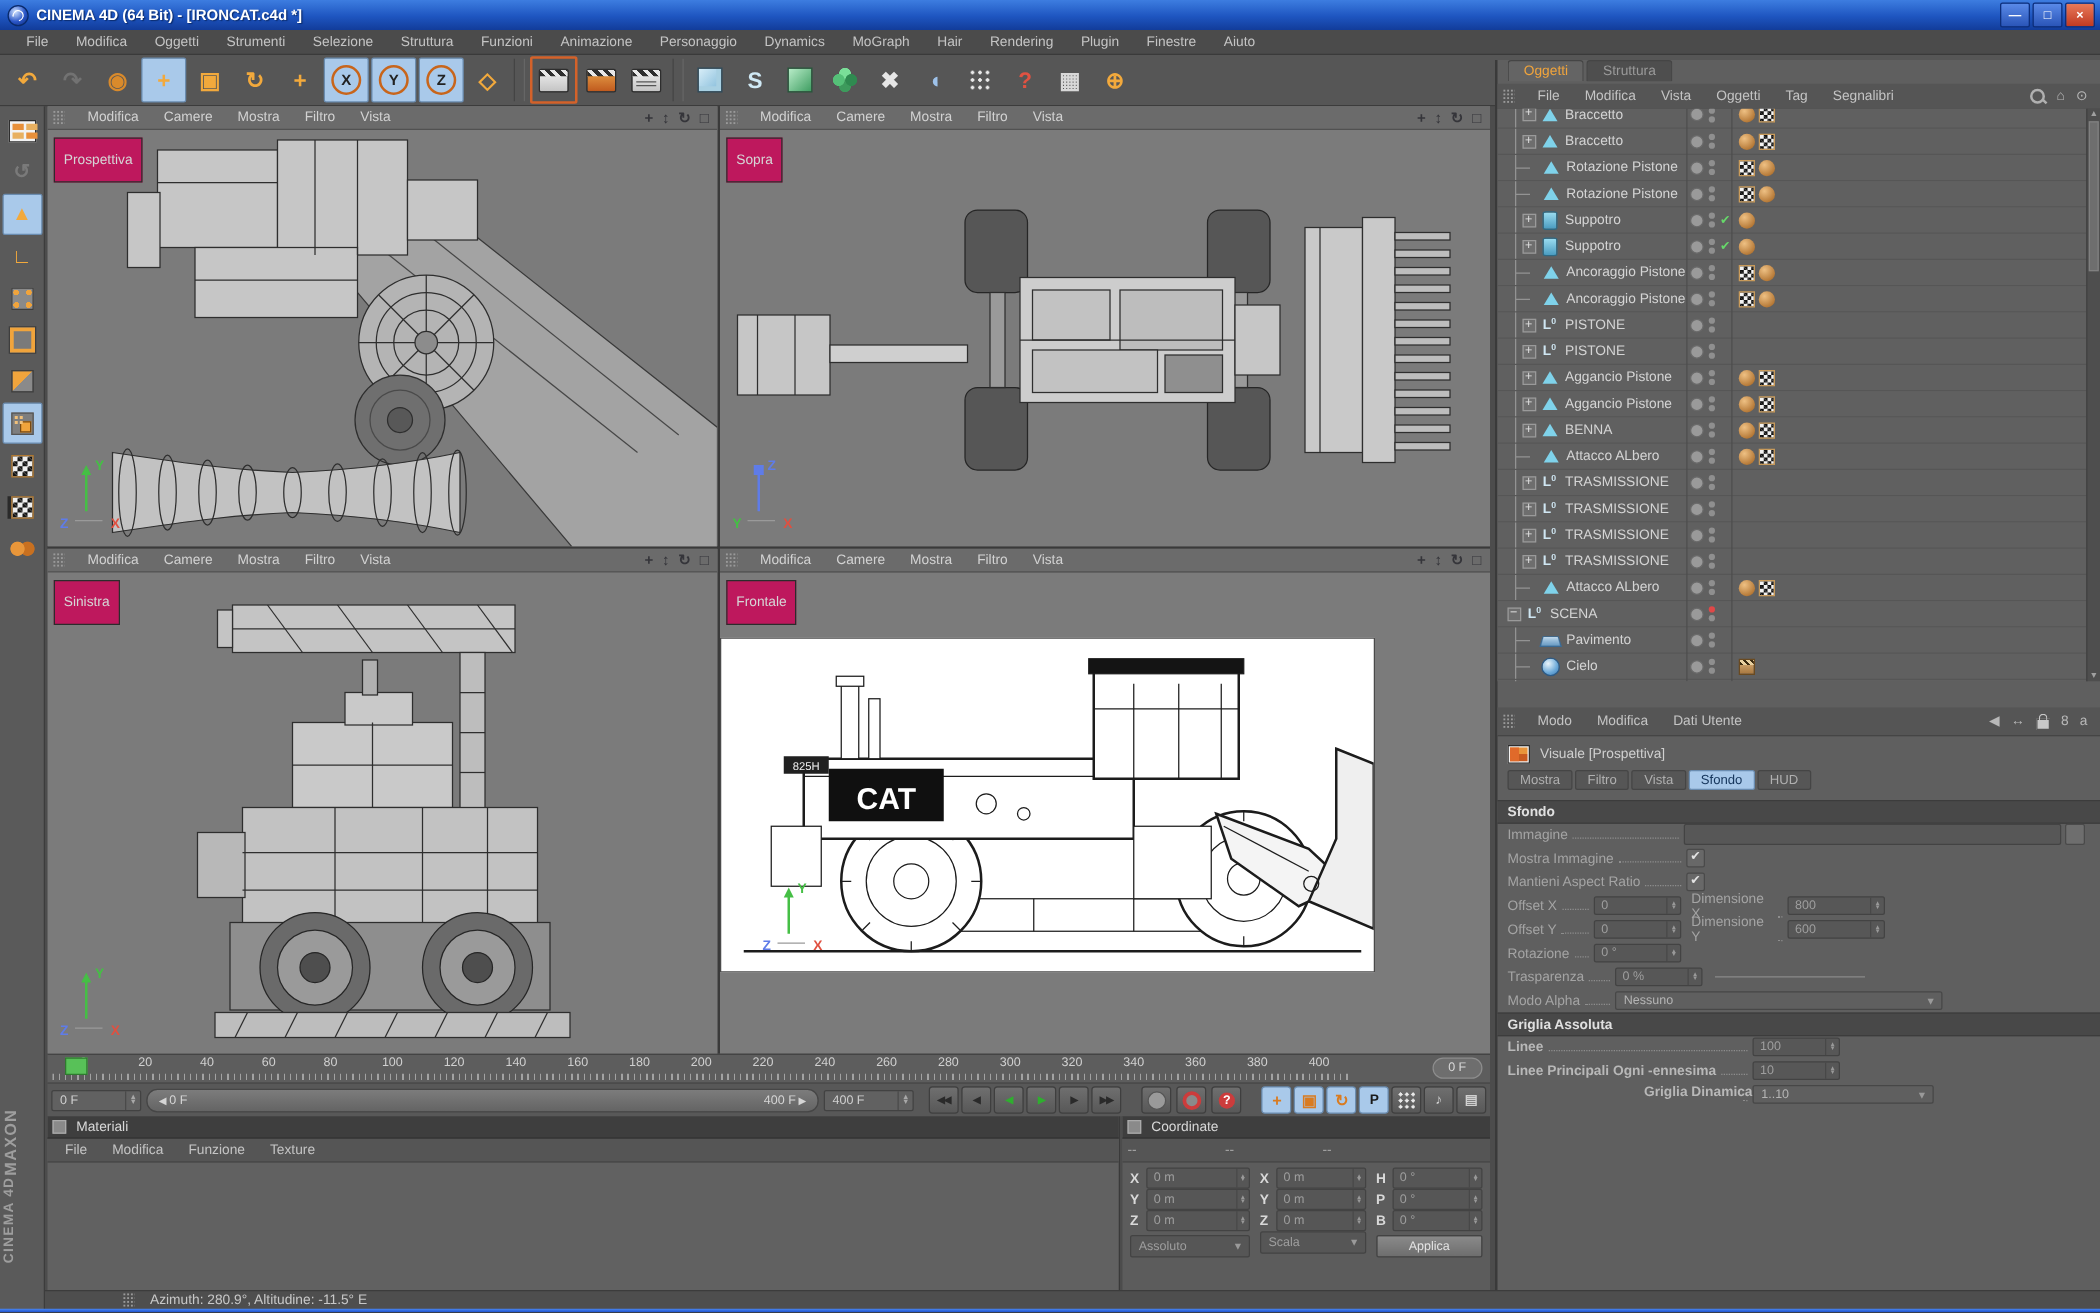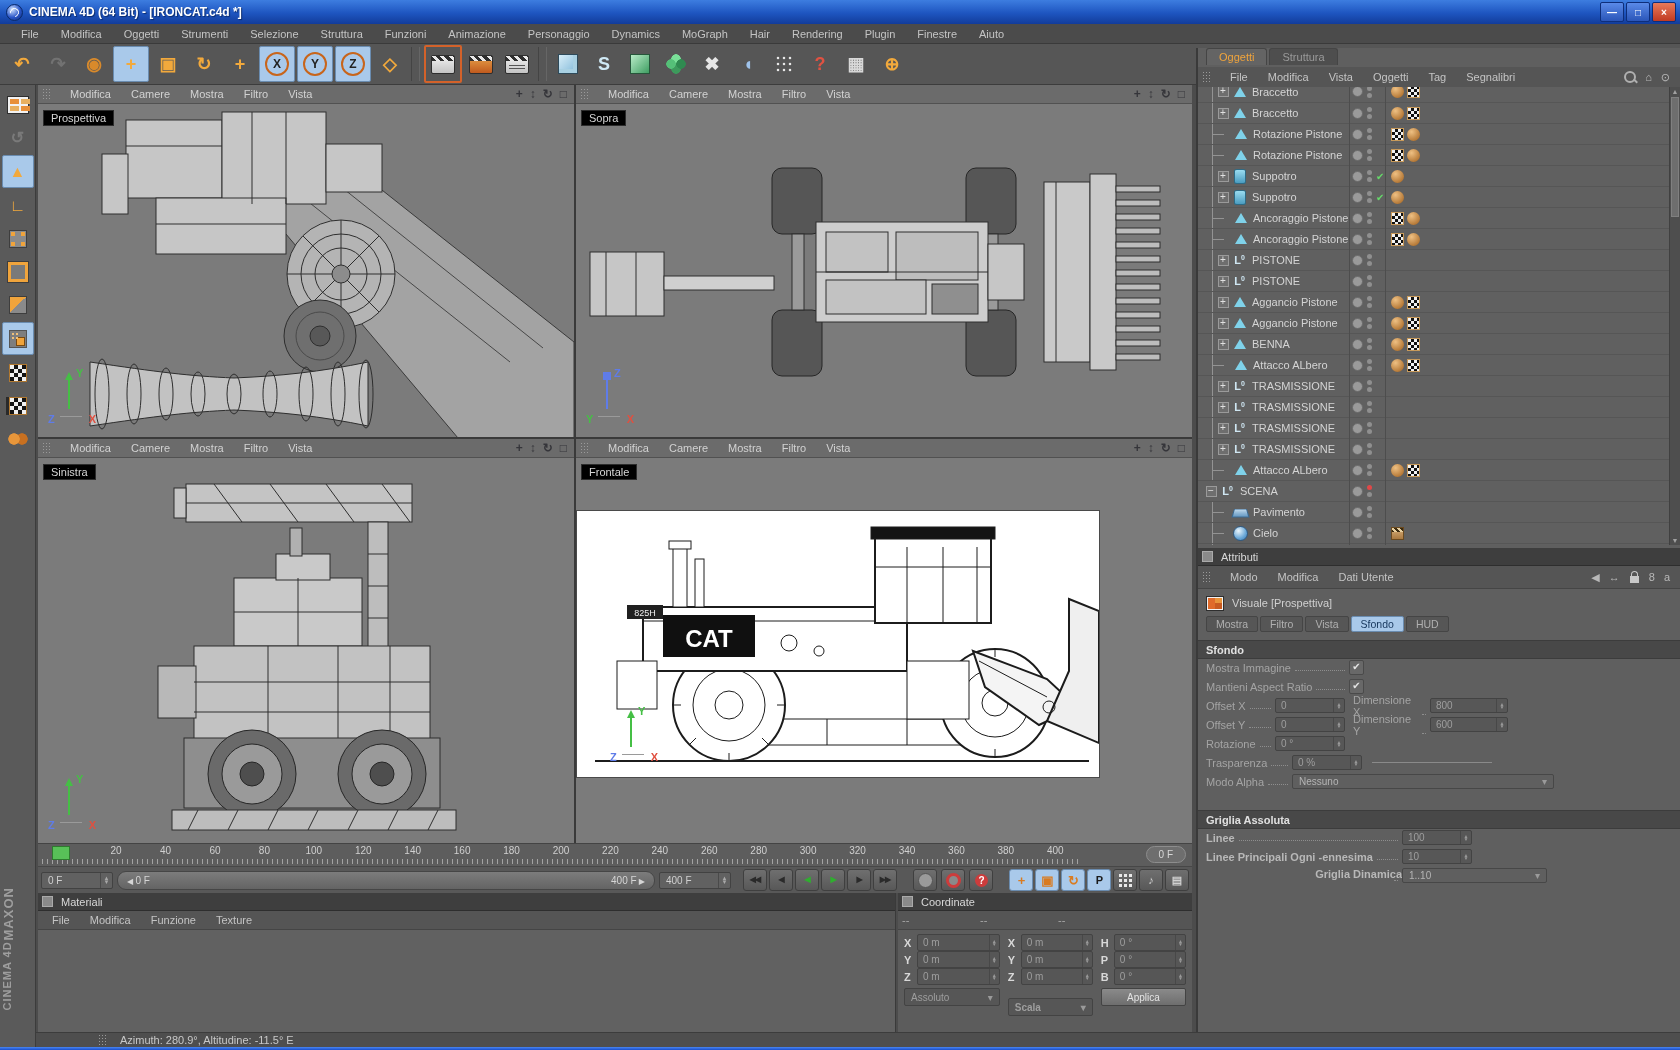--- a/index.html
+++ b/index.html
@@ -104,22 +104,22 @@
   .vp1{left:0;top:0;width:536px;height:352px}
   .vp2{left:538px;top:0;width:616px;height:352px}
   .vp3{left:0;top:354px;width:536px;height:404px}
   .vp4{left:538px;top:354px;width:616px;height:404px}
   .vpmenu{height:18px;background:#6b6b6b;border-bottom:1px solid #515151;display:flex;align-items:center;
     padding:0 4px;color:#d2d2d2}
   .vmi{padding:0 10px}
   .vpicons{margin-left:auto;display:flex;gap:7px;padding-right:3px}
   .vpicon{color:#35353a;font-size:12px;font-weight:bold;line-height:1}
   .vpcontent{position:absolute;left:0;top:19px;right:0;bottom:0}
-  .vplabel{position:absolute;top:6px;left:5px;background:#000000;border:1px solid #2c2c2c;
-    color:#d6d6d6;padding:1px 7px;z-index:5}
+  .vplabel{position:absolute;top:6px;left:5px;background:#be185d;border:1px solid #2c2c2c;
+    color:#d6d6d6;padding:11px 7px;z-index:5}
   .vp svg{display:block}
 
   .gizmo{position:absolute;left:10px;bottom:12px;width:48px;height:58px;font-weight:bold;font-size:11px;z-index:4}
   .garrow{position:absolute;left:20px;top:12px;bottom:16px;width:2px;background:#45bf45}
   .garrow::before{content:"";position:absolute;left:-3px;top:-7px;border-left:4px solid transparent;
     border-right:4px solid transparent;border-bottom:8px solid #45bf45}
   .ghline{position:absolute;left:12px;right:14px;bottom:8px;height:1px;background:#9a9a9a}
   .gup{position:absolute;left:28px;top:0;color:#45bf45}
   .gleft{position:absolute;left:0;bottom:0;color:#5f7ce8}
   .gright{position:absolute;right:0;bottom:0;color:#e05040}
@@ -993,21 +993,21 @@
               <span class="stepper">▲<br>▼</span>
             </span>
           </div>
           <div class="crow">
             <span class="ck">Z</span>
             <span class="cfield">
               <span>0 m</span>
               <span class="stepper">▲<br>▼</span>
             </span>
           </div>
-          <div class="cfoot dd" style="margin-top: 13px; font-weight: bold;">Scala</div>
+          <div class="cfoot dd" style="margin-top: 0;">Scala</div>
         </div>
         <div>
           <div class="crow">
             <span class="ck">H</span>
             <span class="cfield">
               <span>0 °</span>
               <span class="stepper">▲<br>▼</span>
             </span>
           </div>
           <div class="crow">
@@ -1474,24 +1474,20 @@
 
           <span class="tagcol"></span>
         </div>
       </div>
     <div id="treescroll">
       <span class="sarrow" style="top:0">▲</span>
       <span class="thumb"></span>
       <span class="sarrow" style="bottom:0">▼</span>
     </div>
 
-    <div id="attrtitle" class="paneltitle">
-      <span class="sq"></span>
-      <span>Attributi</span>
-    </div>
 
     <div id="attrmenu" class="panelmenu">
       <span class="grip"></span>
       <span style="display:flex">
 
       <span class="pmi">Modo</span>
           <span class="pmi">Modifica</span>
           <span class="pmi">Dati Utente</span>
         </span>
       <span class="ricons">
@@ -1512,20 +1508,28 @@
 
     <span class="atab">Mostra</span>
         <span class="atab">Filtro</span>
         <span class="atab">Vista</span>
         <span class="atab active">Sfondo</span>
         <span class="atab">HUD</span>
       </div>
 
     <div class="asection" style="top:592px">Sfondo</div>
     <div id="attrrows1">
+        <div class="arow">
+          <span class="alabel" style="width: 141px;">
+            <span>Immagine</span>
+            <span class="ldots"></span>
+          </span>
+          <span class="atext" style="width: 300px;"></span>
+          <span class="abrowse"></span>
+        </div>
         <div class="arow">
           <span class="alabel" style="width: 143px;">
             <span>Mostra Immagine</span>
             <span class="ldots"></span>
           </span>
           <span class="acheck">✔</span>
         </div>
         <div class="arow">
           <span class="alabel" style="width: 143px;">
             <span>Mantieni Aspect Ratio</span>

